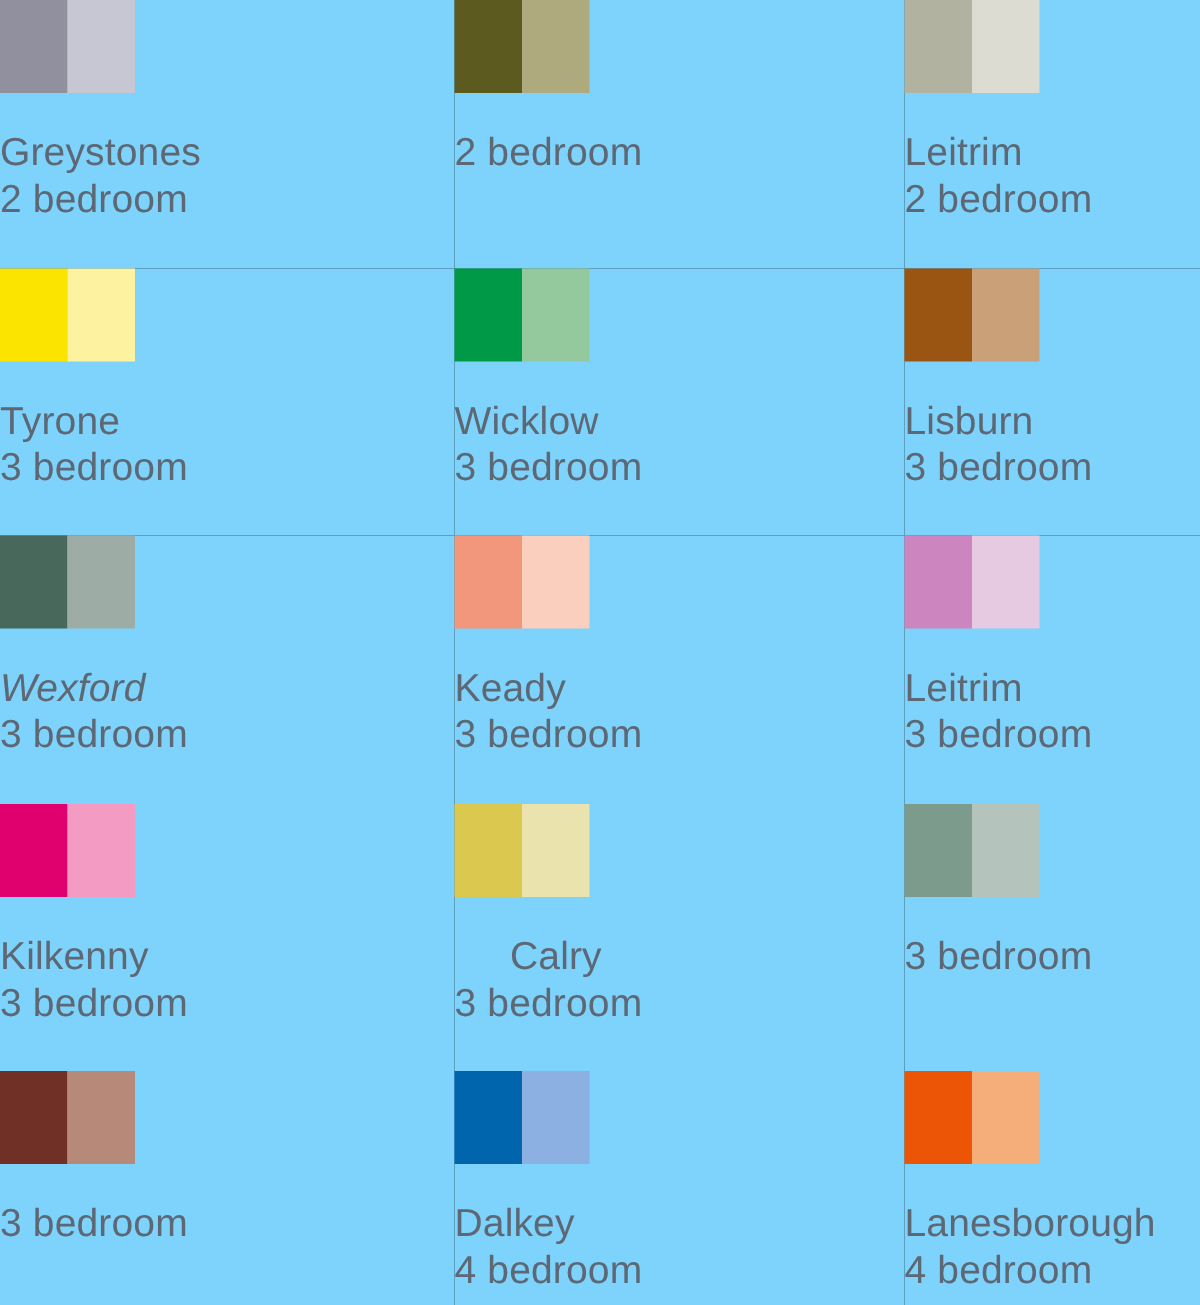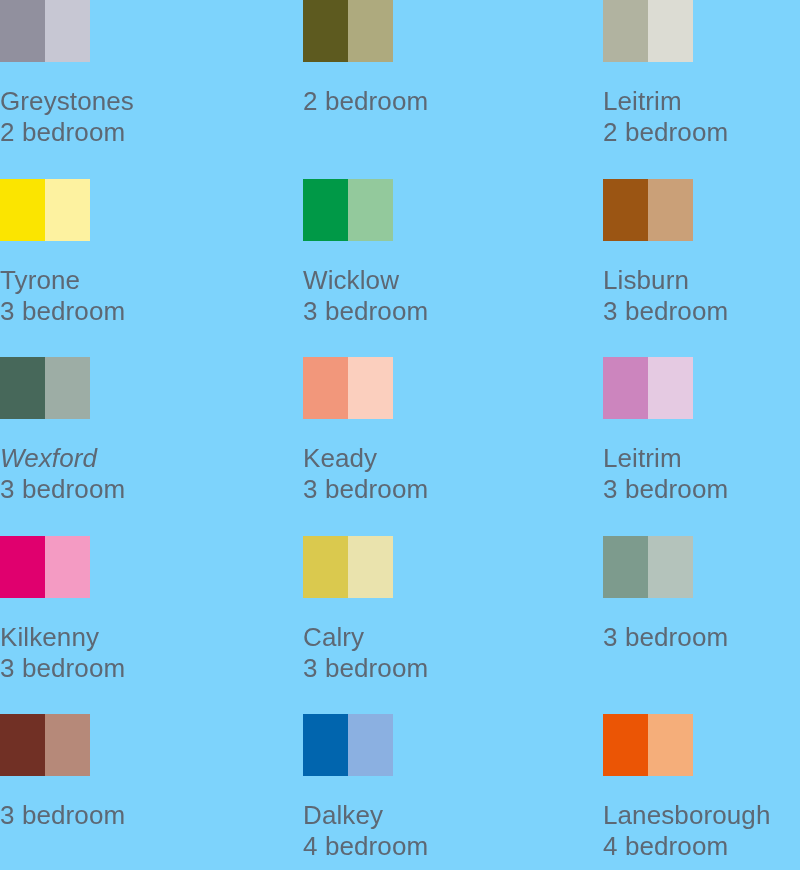--- a/index.html
+++ b/index.html
@@ -178,21 +178,21 @@
       <span class="card-sub" style="color: rgb(93, 104, 116);">3 bedroom</span>
     </div>
   </div>
 
   <div class="palette-card">
     <div class="swatch">
       <div class="swatch-half" style="background-color: rgb(218, 201, 78);"></div>
       <div class="swatch-half" style="background-color: rgb(234, 227, 173);"></div>
     </div>
     <div class="card-text">
-      <span class="card-name" style="color: rgb(93, 104, 116);">Calry</span>
+      <span class="card-name" style="color: rgb(93, 104, 116); margin-left: 37px;">Calry</span>
       <span class="card-sub" style="color: rgb(93, 104, 116);">3 bedroom</span>
     </div>
   </div>
 
   <div class="palette-card">
     <div class="swatch">
       <div class="swatch-half" style="background-color: rgb(125, 155, 141);"></div>
       <div class="swatch-half" style="background-color: rgb(180, 195, 187);"></div>
     </div>
     <div class="card-text">

